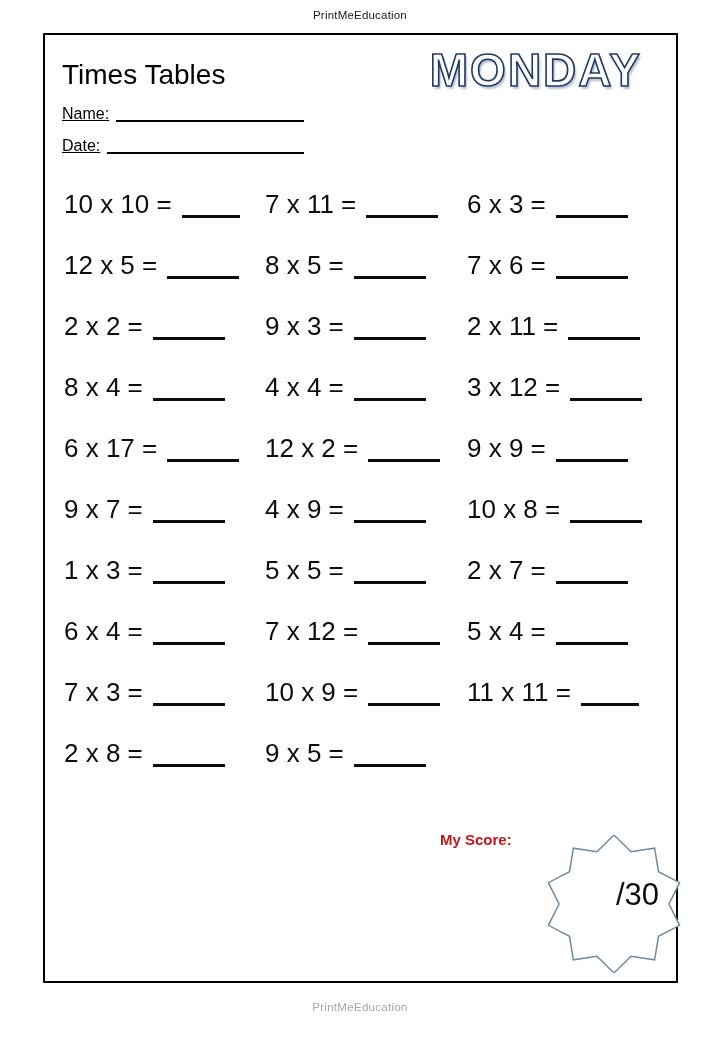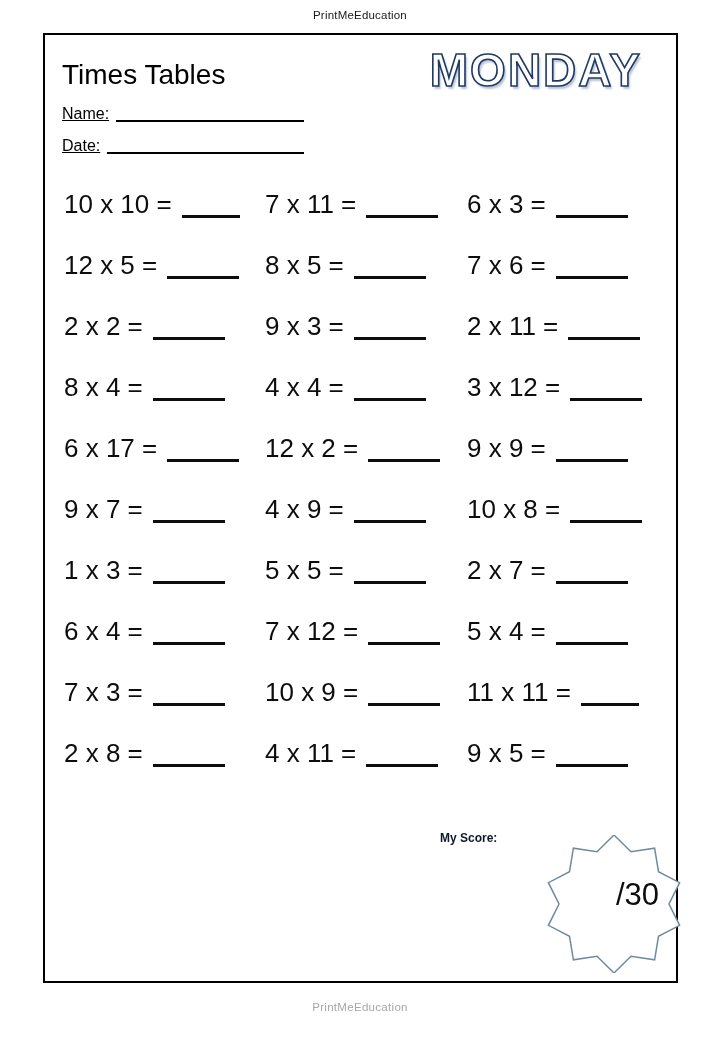--- a/index.html
+++ b/index.html
@@ -66,21 +66,21 @@
   }
   .answer-blank {
     display: inline-block;
     border-bottom: 3px solid #0d0d0d;
     margin-left: 10px;
     transform: translateY(5px);
   }
 
   .score-label {
     position: absolute; left: 395px; top: 796px;
-    font-size: 12px; font-weight: bold; color: #0f172a;
+    font-size: 15px; font-weight: bold; color: #b91c1c;
   }
 
   .score-badge { position: absolute; left: 500px; top: 800px; width: 138px; height: 138px; text-align: center; }
   .score-badge svg { display: block; }
   .score-total {
     position: absolute; left: 71px; top: 42px;
     font-size: 31px; color: #0d0d0d;
   }
 </style>
 </head>
@@ -126,21 +126,20 @@
         <div class="problem-cell"><span>1 x 3 =</span><span class="answer-blank" style="width: 72px;"></span></div>
         <div class="problem-cell"><span>5 x 5 =</span><span class="answer-blank" style="width: 72px;"></span></div>
         <div class="problem-cell"><span>2 x 7 =</span><span class="answer-blank" style="width: 72px;"></span></div>
         <div class="problem-cell"><span>6 x 4 =</span><span class="answer-blank" style="width: 72px;"></span></div>
         <div class="problem-cell"><span>7 x 12 =</span><span class="answer-blank" style="width: 72px;"></span></div>
         <div class="problem-cell"><span>5 x 4 =</span><span class="answer-blank" style="width: 72px;"></span></div>
         <div class="problem-cell"><span>7 x 3 =</span><span class="answer-blank" style="width: 72px;"></span></div>
         <div class="problem-cell"><span>10 x 9 =</span><span class="answer-blank" style="width: 72px;"></span></div>
         <div class="problem-cell"><span>11 x 11 =</span><span class="answer-blank" style="width: 58px;"></span></div>
         <div class="problem-cell"><span>2 x 8 =</span><span class="answer-blank" style="width: 72px;"></span></div>
-        <div class="problem-cell"><span>4 x 11 =</span><span class="answer-blank" style="width: 72px;"></span></div>
         <div class="problem-cell"><span>9 x 5 =</span><span class="answer-blank" style="width: 72px;"></span></div>
       </div>
 
     <div class="score-label">My Score:</div>
 
     <div class="score-badge">
       <svg width="138" height="138" viewBox="0 0 138 138">
         <polygon points="69,0 86,16.7 109.6,13.2 113.5,36.7 134.6,47.7 124,69 134.6,90.3 113.5,101.3 109.6,124.8 86,121.3 69,138 52,121.3 28.4,124.8 24.5,101.3 3.4,90.3 14,69 3.4,47.7 24.5,36.7 28.4,13.2 52,16.7" fill="#ffffff" stroke-width="1.5" stroke="#6f8ba1"></polygon>
       </svg>
       <div class="score-total">/30</div>

